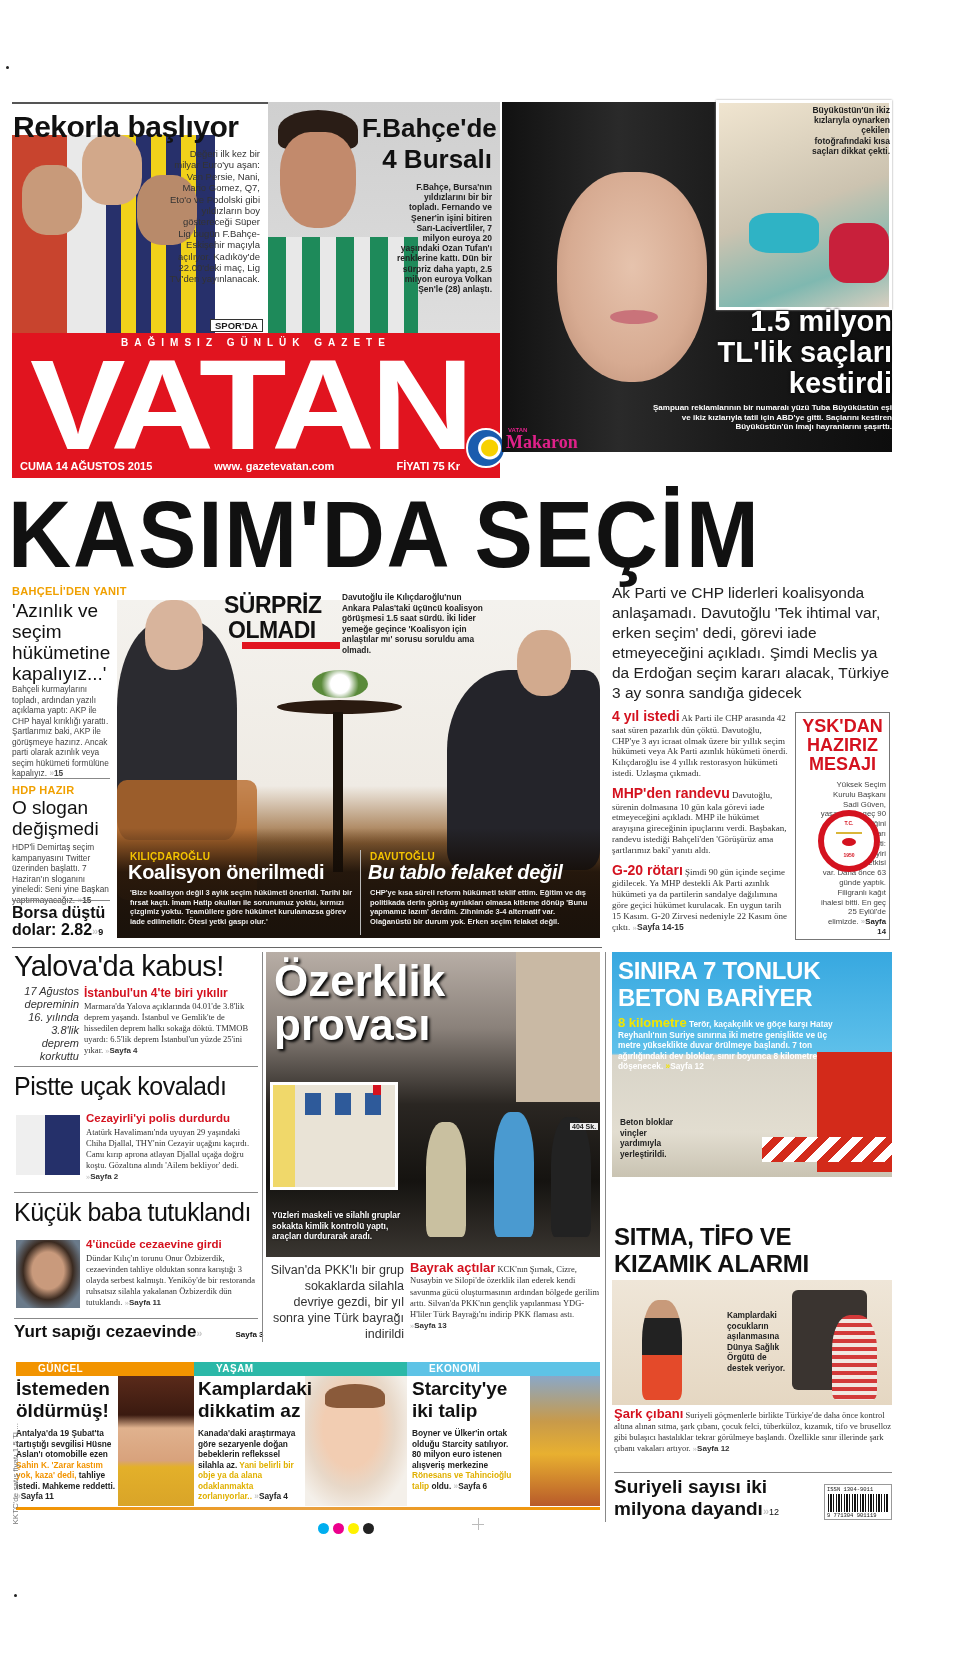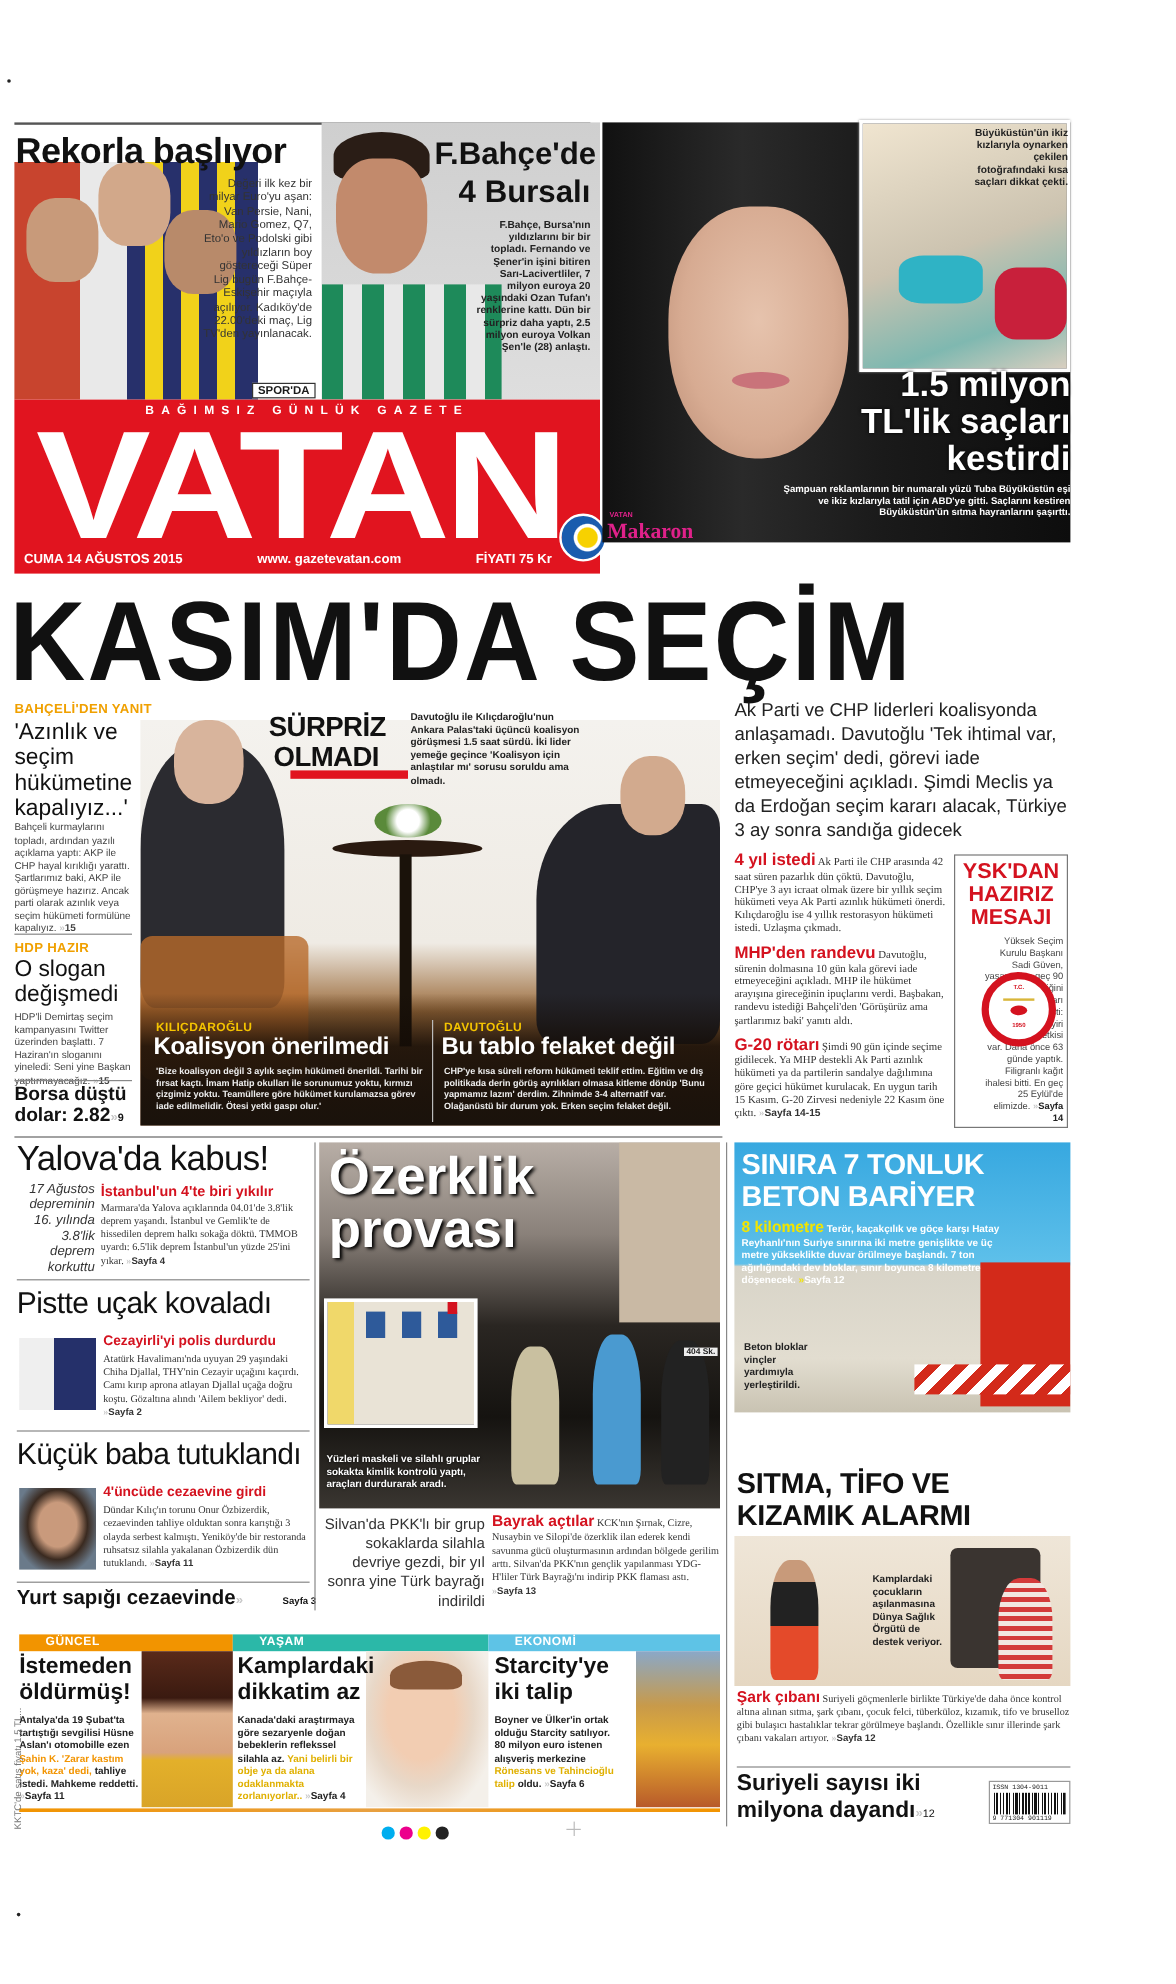--- a/index.html
+++ b/index.html
@@ -70,21 +70,21 @@
   <div class="abs" style="left:108px;top:208px;width:48px;height:14px;background:#c9737a;border-radius:50%;"></div>
 </div>
 <div class="photo" style="left:716px;top:100px;width:176px;height:210px;background:linear-gradient(160deg,#f0e5d0 0%,#ccc3b0 50%,#7fb8b0 80%,#d9cfc0 100%);border:3px solid #fff;box-shadow:0 0 2px #999;">
   <div class="abs" style="left:30px;top:110px;width:70px;height:40px;background:#2fb3c5;border-radius:30%;"></div>
   <div class="abs" style="left:110px;top:120px;width:60px;height:60px;background:#c8203b;border-radius:30%;"></div>
 </div>
 <p class="abs bold" style="left:808px;top:105px;width:82px;font-size:8.5px;text-align:right;color:#222;">Büyüküstün'ün ikiz kızlarıyla oynarken çekilen fotoğrafındaki kısa saçları dikkat çekti.</p>
 <div class="abs bold" style="left:680px;top:305px;width:212px;text-align:right;font-size:29px;color:#fff;text-shadow:0 0 3px #000;line-height:32px;">1.5 milyon</div>
 <div class="abs bold" style="left:680px;top:336px;width:212px;text-align:right;font-size:29px;color:#fff;text-shadow:0 0 3px #000;line-height:32px;">TL'lik saçları</div>
 <div class="abs bold" style="left:680px;top:367px;width:212px;text-align:right;font-size:29px;color:#fff;text-shadow:0 0 3px #000;line-height:32px;">kestirdi</div>
-<p class="abs bold" style="left:650px;top:403px;width:242px;text-align:right;font-size:8px;color:#fff;">Şampuan reklamlarının bir numaralı yüzü Tuba Büyüküstün eşi ve ikiz kızlarıyla tatil için ABD'ye gitti. Saçlarını kestiren Büyüküstün'ün sıtma hayranlarını şaşırttı.</p>
+<p class="abs bold" style="left:650px;top:403px;width:242px;text-align:right;font-size:8px;color:#fff;">Şampuan reklamlarının bir numaralı yüzü Tuba Büyüküstün eşi ve ikiz kızlarıyla tatil için ABD'ye gitti. Saçlarını kestiren Büyüküstün'ün imajı hayranlarını şaşırttı.</p>
 <div class="abs bold" style="left:508px;top:427px;font-size:6px;color:#e0218a;">VATAN</div>
 <div class="abs bold serif" style="left:506px;top:432px;font-size:18px;color:#e0218a;">Makaron</div>
 
 <div class="abs headline">KASIM'DA SEÇİM</div>
 
 <div class="abs kicker" style="left:12px;top:585px;">BAHÇELİ'DEN YANIT</div>
 <div class="abs" style="left:12px;top:600px;width:102px;font-size:19px;line-height:21px;color:#111;">'Azınlık ve seçim hükümetine kapalıyız...'</div>
 <p class="abs" style="left:12px;top:684px;width:102px;font-size:8.3px;color:#444;line-height:10.5px;">
   <span>Bahçeli kurmaylarını topladı, ardından yazılı açıklama yaptı: AKP ile CHP hayal kırıklığı yarattı. Şartlarımız baki, AKP ile görüşmeye hazırız. Ancak parti olarak azınlık veya seçim hükümeti formülüne kapalıyız.</span>
   <span class="arrow">»</span><span class="sayfa">15</span>
@@ -119,21 +119,21 @@
 <div class="abs bold" style="left:224px;top:592px;font-size:23px;color:#111;letter-spacing:-0.5px;">SÜRPRİZ</div>
 <div class="abs bold" style="left:228px;top:617px;font-size:23px;color:#111;letter-spacing:-0.5px;">OLMADI</div>
 <div class="abs" style="left:242px;top:642px;width:98px;height:7px;background:#e1141f;"></div>
 <p class="abs bold" style="left:342px;top:592px;width:144px;font-size:8.3px;color:#222;line-height:10.5px;">Davutoğlu ile Kılıçdaroğlu'nun Ankara Palas'taki üçüncü koalisyon görüşmesi 1.5 saat sürdü. İki lider yemeğe geçince 'Koalisyon için anlaştılar mı' sorusu soruldu ama olmadı.</p>
 
 <div class="abs kicker" style="left:130px;top:851px;color:#f5c400;font-size:10px;">KILIÇDAROĞLU</div>
 <div class="abs bold" style="left:128px;top:861px;font-size:20px;color:#fff;letter-spacing:-0.3px;">Koalisyon önerilmedi</div>
 <p class="abs bold" style="left:130px;top:888px;width:230px;font-size:7.5px;color:#eee;line-height:9.5px;">'Bize koalisyon değil 3 aylık seçim hükümeti önerildi. Tarihi bir fırsat kaçtı. İmam Hatip okulları ile sorunumuz yoktu, kırmızı çizgimiz yoktu. Teamüllere göre hükümet kurulamazsa görev iade edilmelidir. Ötesi yetki gaspı olur.'</p>
 
 <div class="abs kicker" style="left:370px;top:851px;color:#f5c400;font-size:10px;">DAVUTOĞLU</div>
-<div class="abs bold" style="left:368px;top:861px;font-size:20px;color:#fff;letter-spacing:-0.3px;">Bu tablo felaket değil</div>
+<div class="abs bold" style="left:368px;top:861px;font-size:20px;color:#fff;letter-spacing:-0.3px;font-style:italic;">Bu tablo felaket değil</div>
 <p class="abs bold" style="left:370px;top:888px;width:228px;font-size:7.5px;color:#eee;line-height:9.5px;">CHP'ye kısa süreli reform hükümeti teklif ettim. Eğitim ve dış politikada derin görüş ayrılıkları olmasa kitleme dönüp 'Bunu yapmamız lazım' derdim. Zihnimde 3-4 alternatif var. Olağanüstü bir durum yok. Erken seçim felaket değil.</p>
 
 <p class="abs" style="left:612px;top:583px;width:285px;font-size:15.5px;line-height:20px;color:#222;">Ak Parti ve CHP liderleri koalisyonda anlaşamadı. Davutoğlu 'Tek ihtimal var, erken seçim' dedi, görevi iade etmeyeceğini açıkladı. Şimdi Meclis ya da Erdoğan seçim kararı alacak, Türkiye 3 ay sonra sandığa gidecek</p>
 
 <div class="abs serif" style="left:612px;top:708px;width:178px;font-size:9px;color:#333;line-height:11.8px;">
   <p style="margin-bottom:6px;">
     <span class="bold red" style="font-family:'Liberation Sans',sans-serif;font-size:14px;">4 yıl istedi</span>
     <span>Ak Parti ile CHP arasında 42 saat süren pazarlık dün çöktü. Davutoğlu, CHP'ye 3 ayı icraat olmak üzere bir yıllık seçim hükümeti veya Ak Parti azınlık hükümeti önerdi. Kılıçdaroğlu ise 4 yıllık restorasyon hükümeti istedi. Uzlaşma çıkmadı.</span>
   </p>
   <p style="margin-bottom:6px;">

